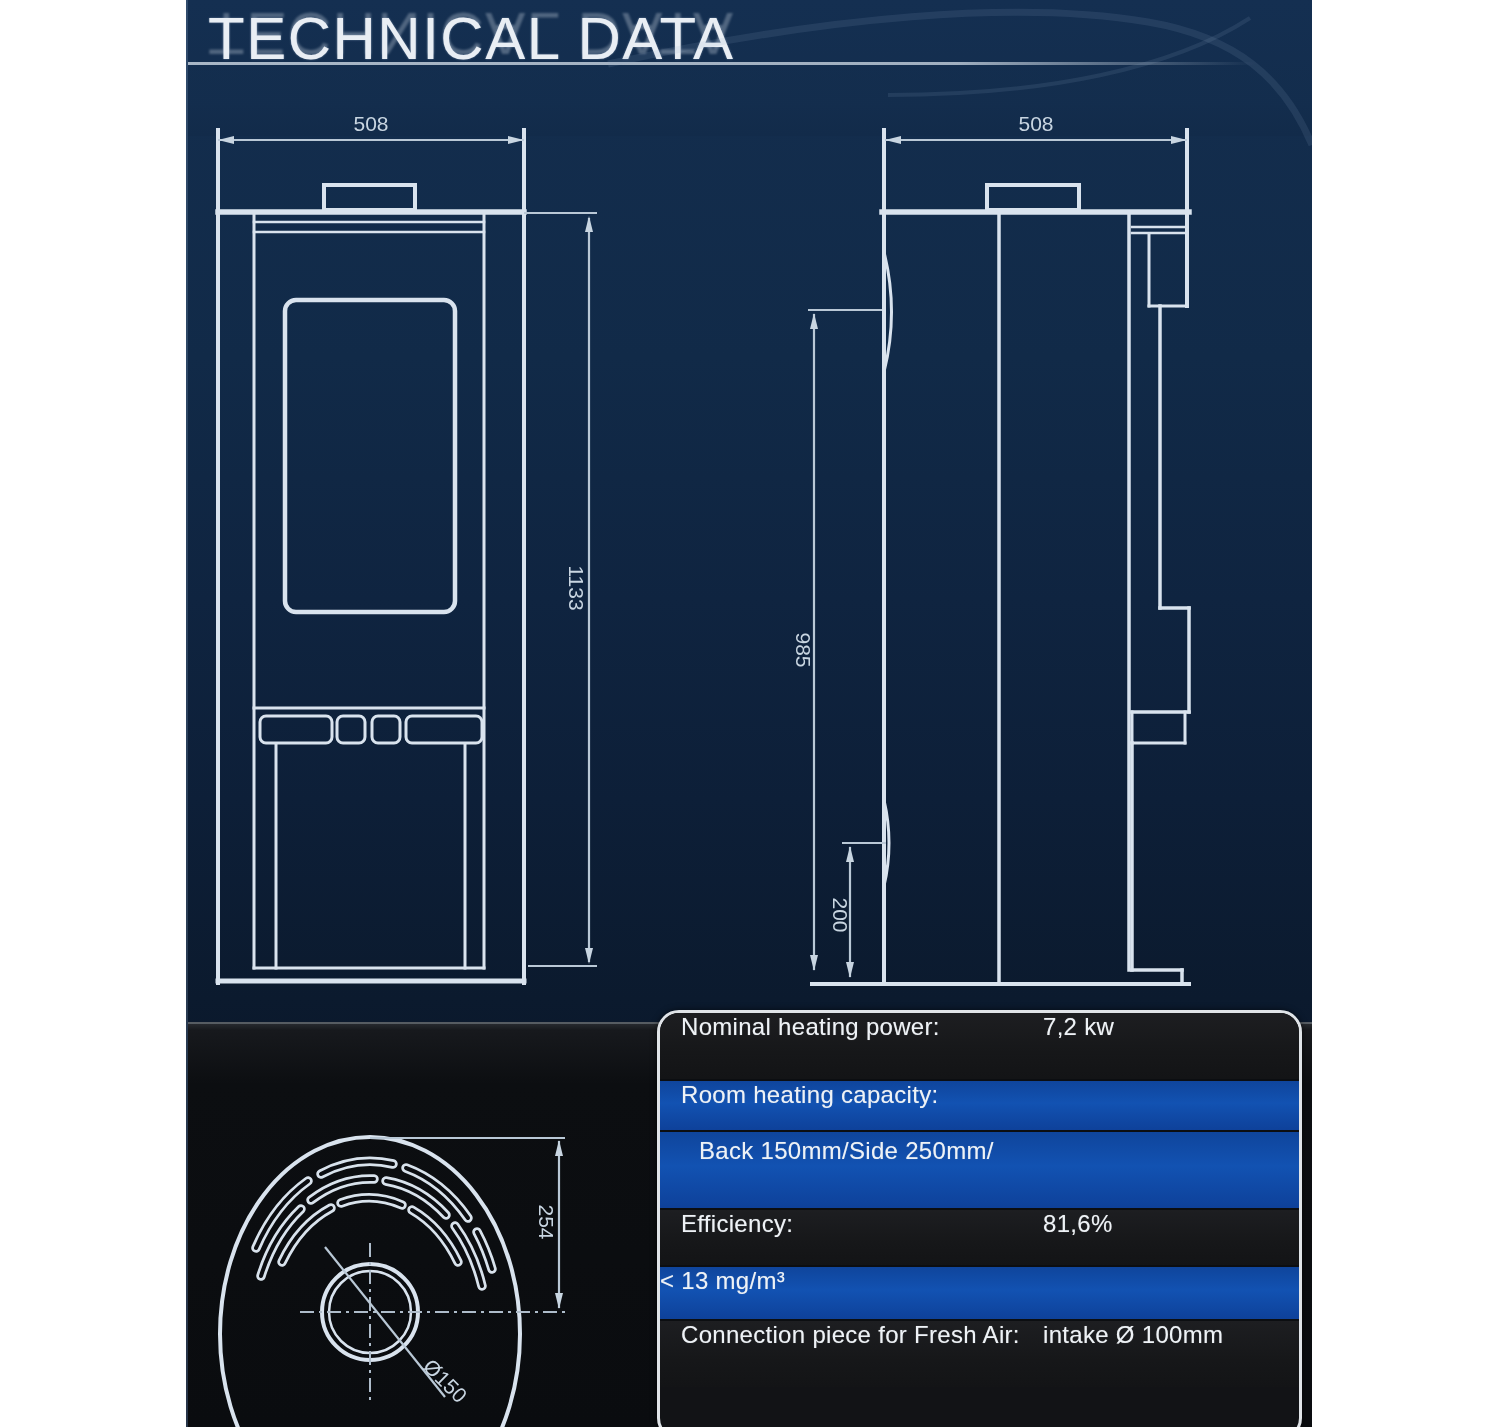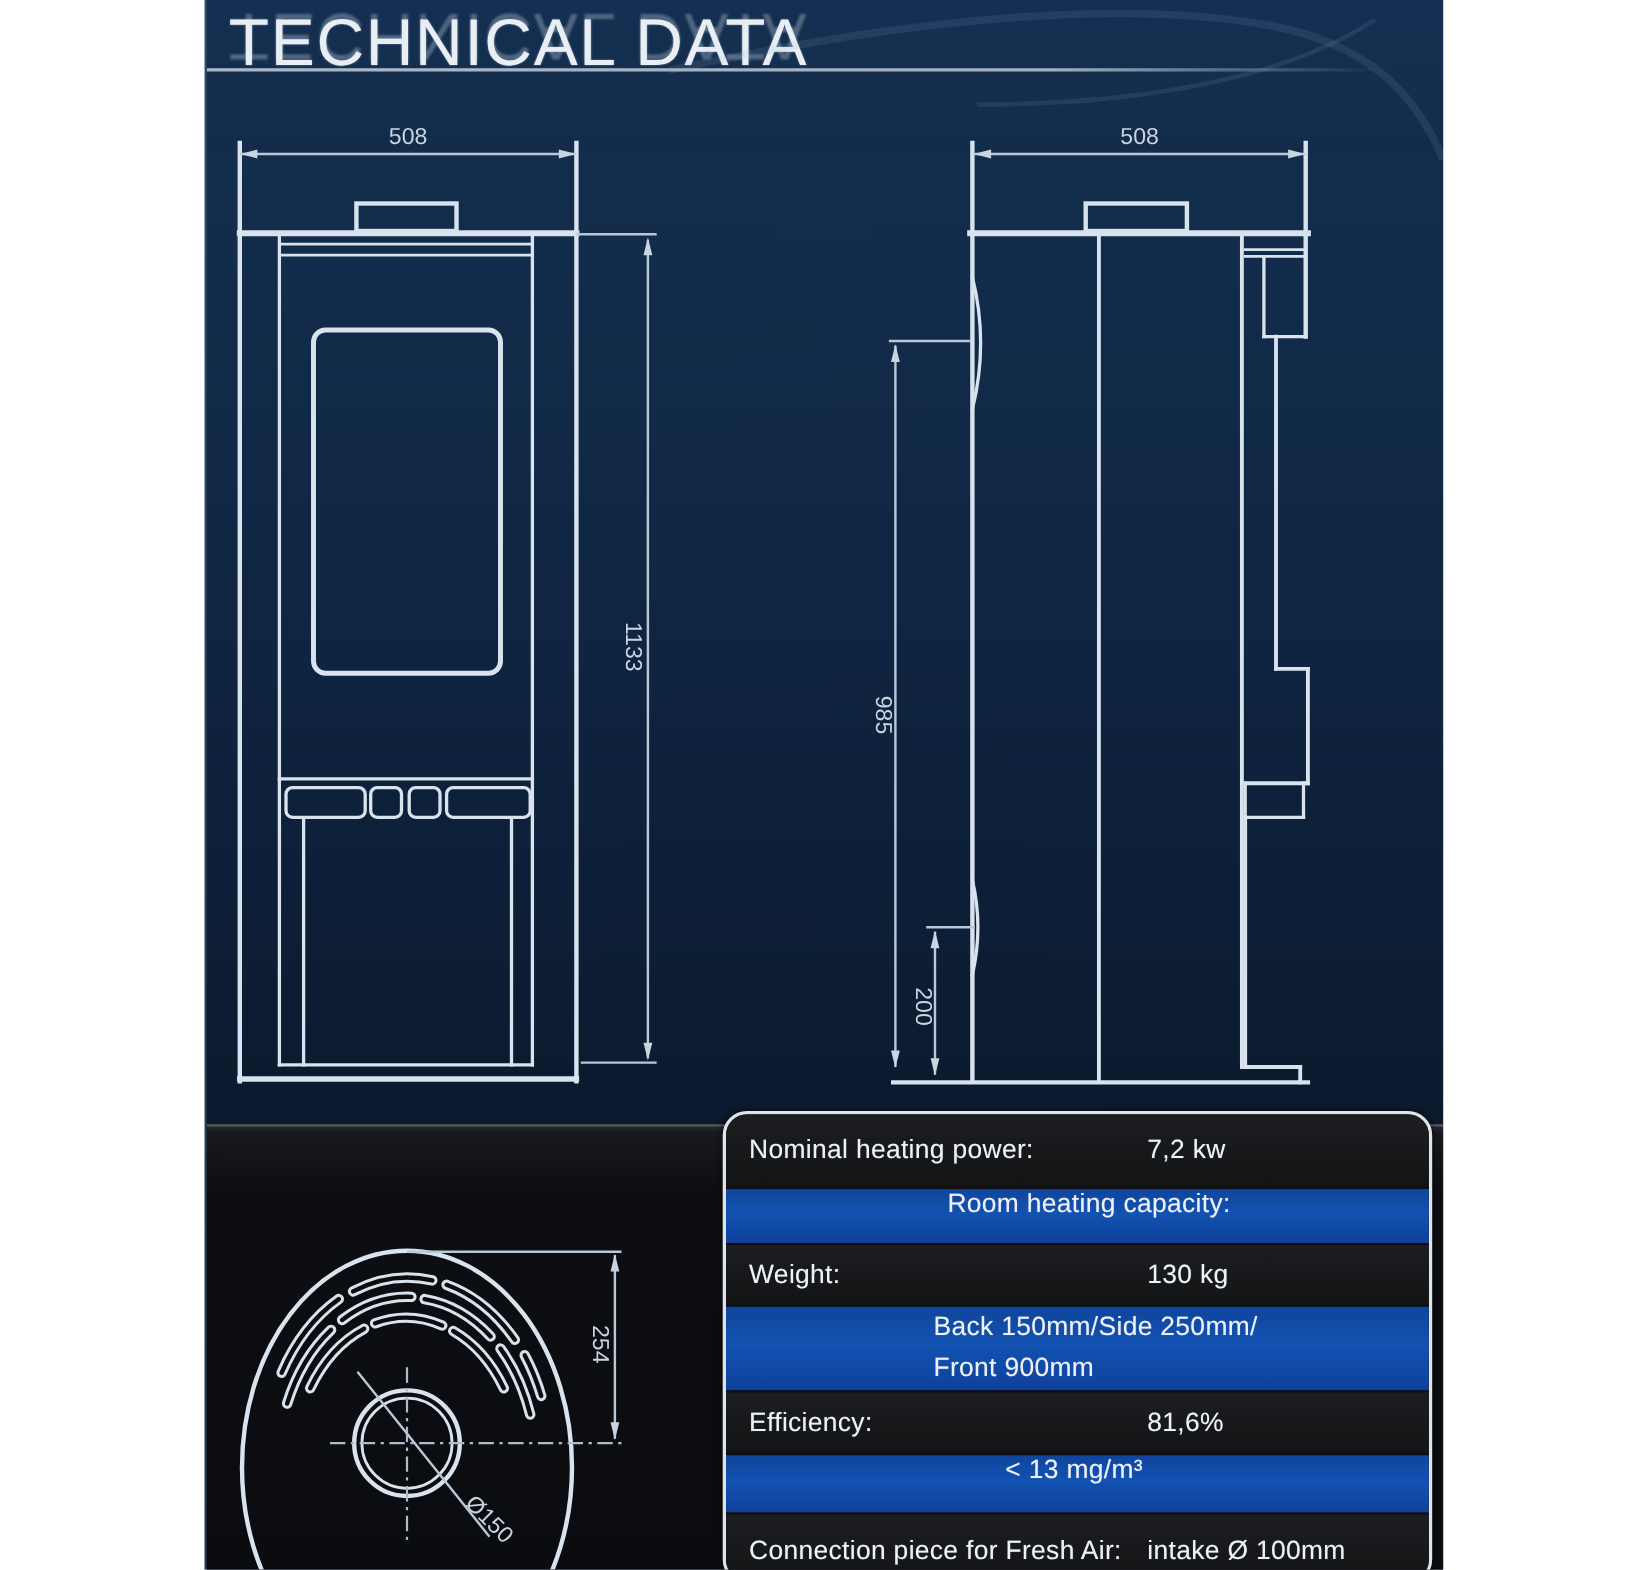--- a/index.html
+++ b/index.html
@@ -30,21 +30,21 @@
   .dimtxt{fill:#c8d5e1;font-size:21px;font-family:"Liberation Sans",sans-serif;}
   .arrow{fill:#c8d5e1;stroke:none;}
   .dash{stroke:#aebcca;stroke-width:2;fill:none;stroke-dasharray:14 5 3 5;}
   .slotA{stroke:#d8e2ec;stroke-width:9.5;fill:none;stroke-linecap:round;}
   .slotB{stroke:#0b0d11;stroke-width:4;fill:none;stroke-linecap:round;}
   .swoosh{stroke:rgba(150,172,198,0.13);fill:none;}
   
   .spec-table{position:absolute;left:469px;top:1010px;width:645px;height:430px;z-index:3;
     border:3px solid #e0e4e8;border-radius:22px;overflow:hidden;box-sizing:border-box;
     background:#121316;box-shadow:0 0 6px rgba(0,0,0,.6);}
-  .trow{display:flex;align-items:center;box-sizing:border-box;border-bottom:2px solid #0c0e11;}
+  .trow{display:flex;box-sizing:border-box;border-bottom:2px solid #0c0e11;}
   .trow.dark{background:linear-gradient(180deg,#1d1e21 0%,#161719 60%,#131416 100%);}
   .trow.blue{background:linear-gradient(180deg,#0f459c 0%,#1252b2 45%,#0e419a 100%);flex-direction:column;}
   .trow:last-child{border-bottom:none;}
   .tlabel{flex:0 0 383px;padding-left:21px;box-sizing:border-box;}
   .tvalue{flex:1;padding-right:6px;}
   .spec-table span{color:#eef2f6;font-size:24px;letter-spacing:.3px;
     text-shadow:0 0 1px rgba(255,255,255,.35);}
   .vline{display:block;line-height:37px;margin-left:39px;}
 </style>
 </head>
@@ -190,28 +190,23 @@
 
   <div class="spec-table">
     <div class="trow dark" style="height:68px">
       <span class="tlabel">Nominal heating power:</span>
       <span class="tvalue">7,2 kw</span>
     </div>
     <div class="trow blue" style="height:51px">
       <span class="tlabel">Room heating capacity:</span>
       <span class="tvalue">40-120 m²</span>
     </div>
-    <div class="trow dark" style="height:56px">
-      <span class="tlabel">Weight:</span>
-      <span class="tvalue">130 kg</span>
-    </div>
     <div class="trow blue" style="height:78px">
       <span class="tvalue">
           <span class="vline">Back 150mm/Side 250mm/</span>
-          <span class="vline">Front 900mm</span>
         </span>
     </div>
     <div class="trow dark" style="height:57px">
       <span class="tlabel">Efficiency:</span>
       <span class="tvalue">81,6%</span>
     </div>
     <div class="trow blue" style="height:54px">
       <span class="tvalue">&lt; 13 mg/m³</span>
     </div>
     <div class="trow dark" style="height:66px">

